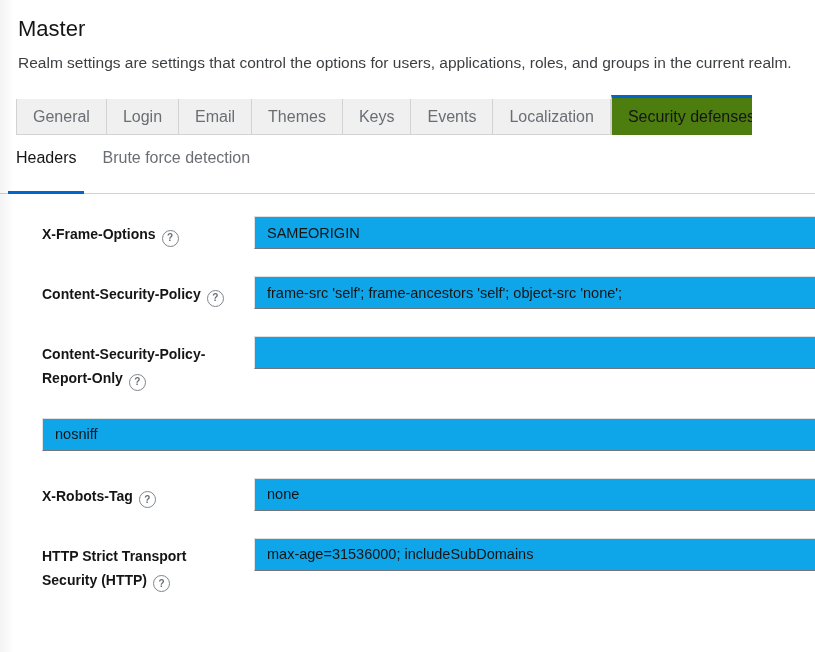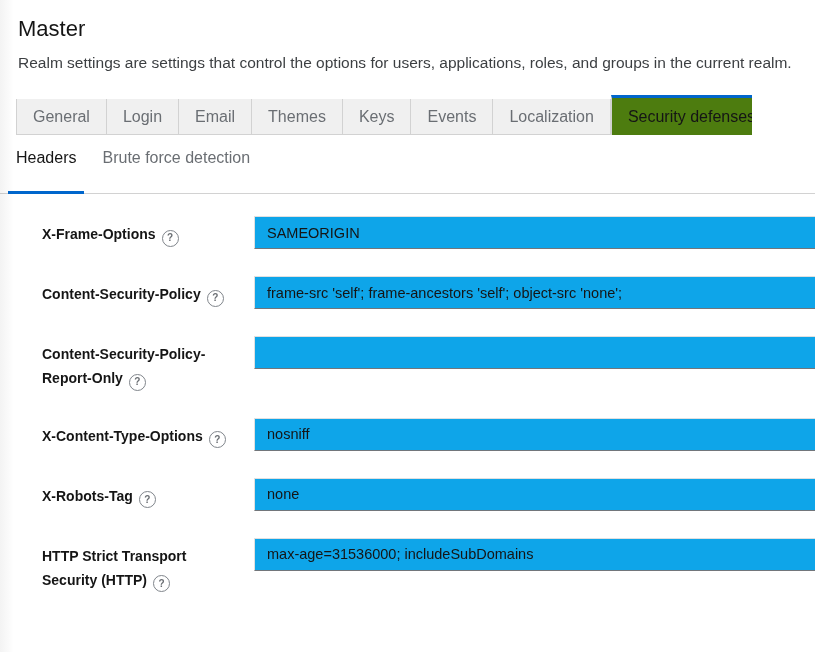--- a/index.html
+++ b/index.html
@@ -216,23 +216,20 @@
   <div class="field-row">
     <div class="field-label">
       <span>Content-Security-Policy-Report-Only</span><span class="help-icon">?</span>
     </div>
     <div class="field-input">
       <input class="text-input" type="text" value="" style="">
     </div>
   </div>
 
   <div class="field-row">
-    <div class="field-label">
-      <span>X-Content-Type-Options</span><span class="help-icon">?</span>
-    </div>
     <div class="field-input">
       <input class="text-input" type="text" value="nosniff" style="">
     </div>
   </div>
 
   <div class="field-row">
     <div class="field-label">
       <span>X-Robots-Tag</span><span class="help-icon">?</span>
     </div>
     <div class="field-input">

